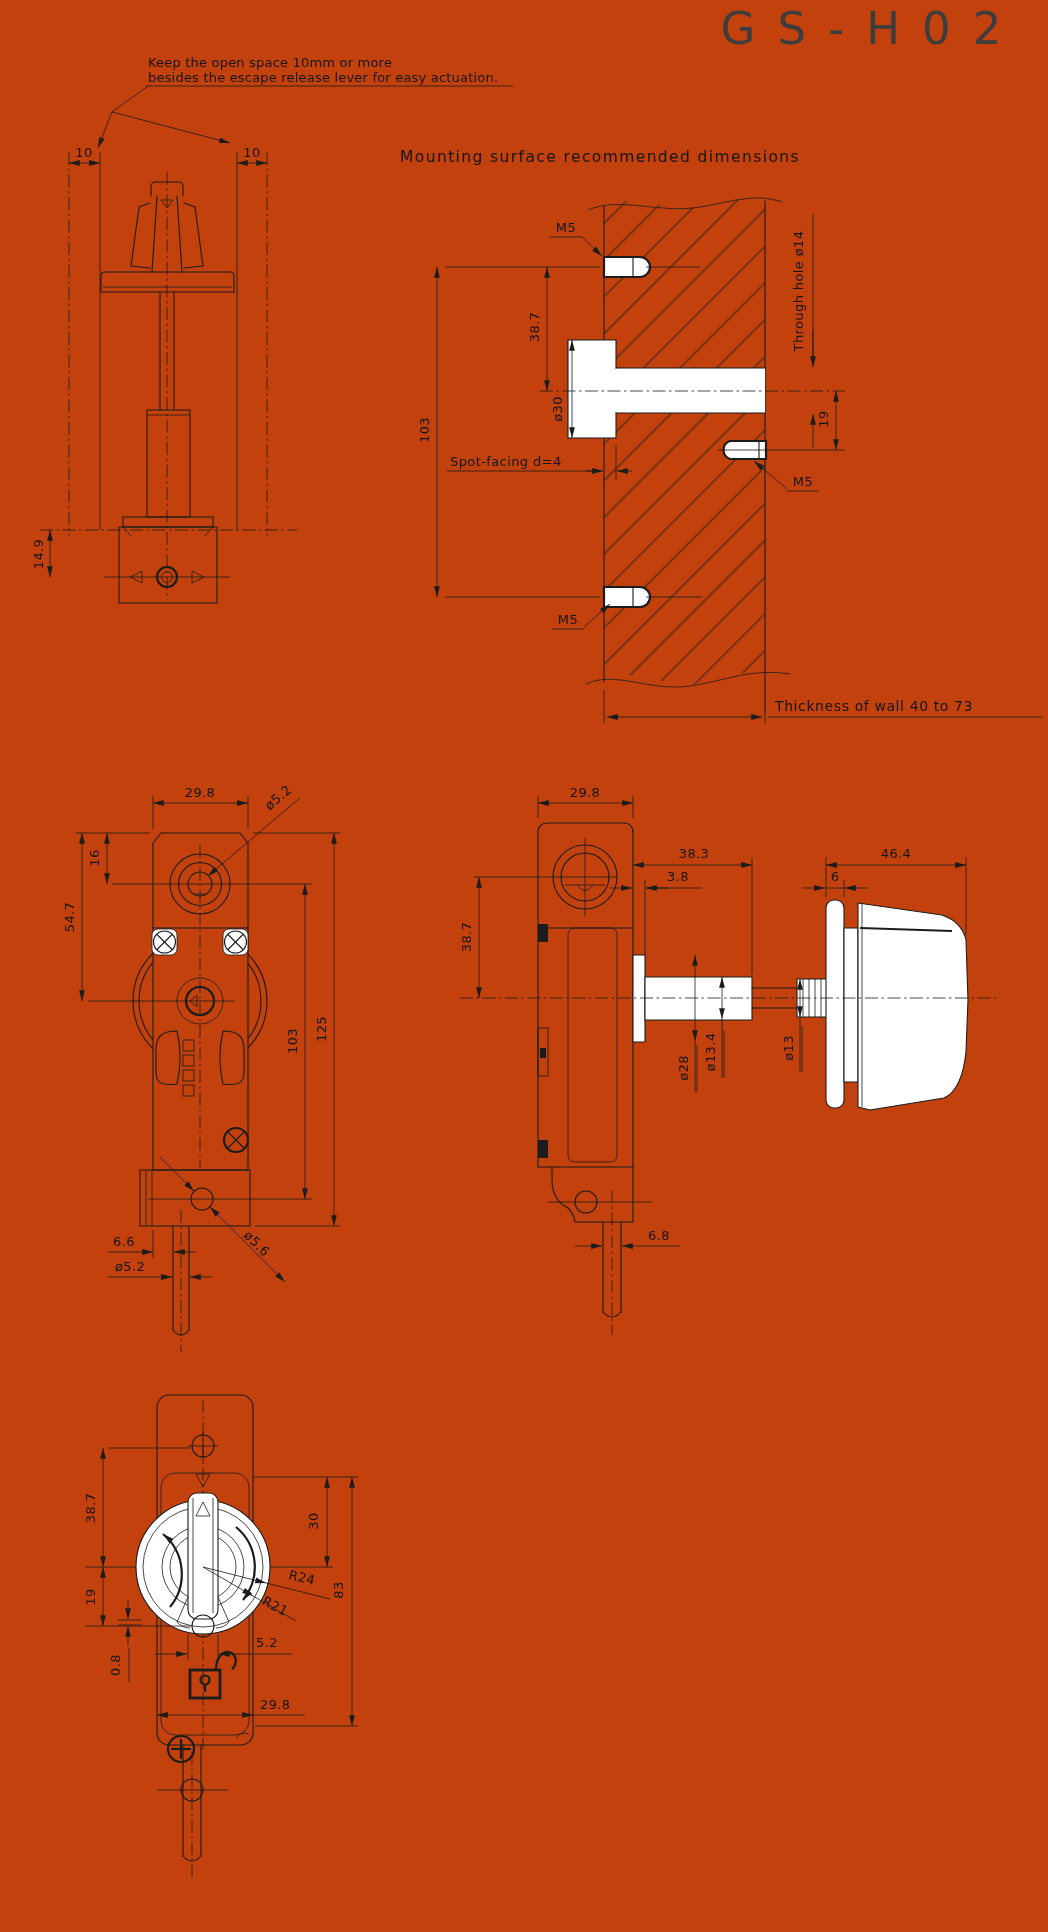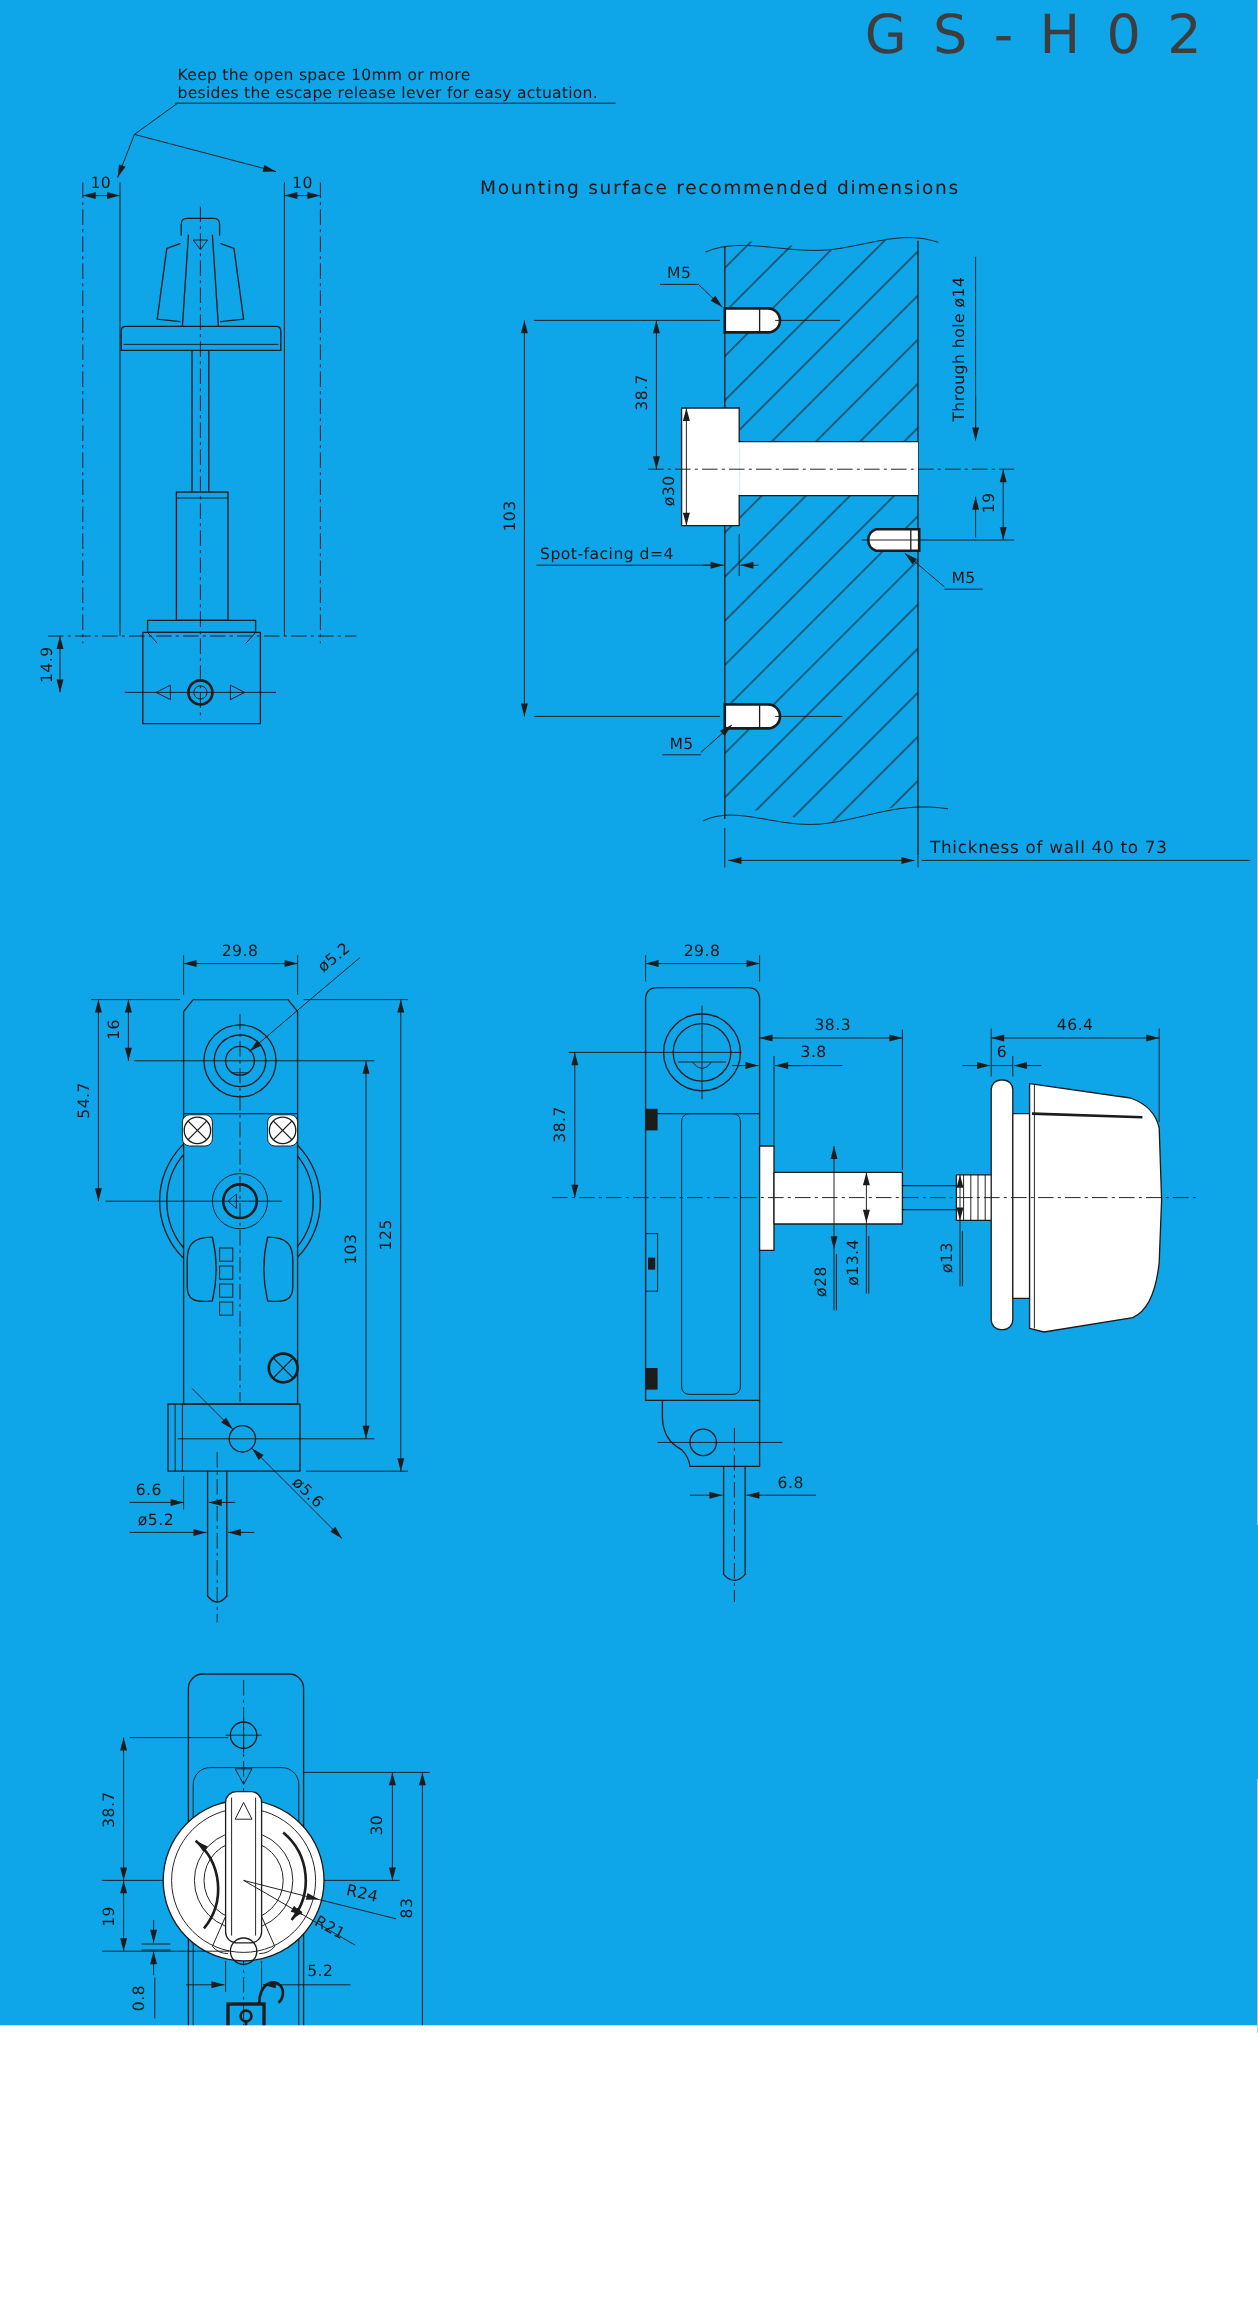--- a/index.html
+++ b/index.html
@@ -1,16 +1,16 @@
 <!DOCTYPE html>
 <html><head>
 <meta charset="utf-8">
 <style>
   html,body{margin:0;padding:0;background:#fff;}
-  .canvas{position:relative;width:1048px;height:1688px;background:#0ea5e9;overflow:hidden;}
+  .canvas{position:relative;width:1048px;height:1932px;background:#c2410c;overflow:hidden;}
   svg{position:absolute;left:0;top:0;}
   .obj{stroke:#1c1c1c;stroke-width:1.1;fill:none;stroke-linecap:round;stroke-linejoin:round;}
   .thin{stroke:#1c1c1c;stroke-width:0.8;fill:none;}
   .bold{stroke:#1c1c1c;stroke-width:2.2;fill:none;}
   .b3{stroke:#1c1c1c;stroke-width:2.8;fill:none;}
   .cl{stroke:#1c1c1c;stroke-width:0.8;fill:none;stroke-dasharray:13 3.5 2.5 3.5;}
   .wfill{fill:#ffffff;}
   .blk{fill:#1c1c1c;}
   .arr2{marker-start:url(#arw);marker-end:url(#arw);}
   .arrE{marker-end:url(#arw);}

